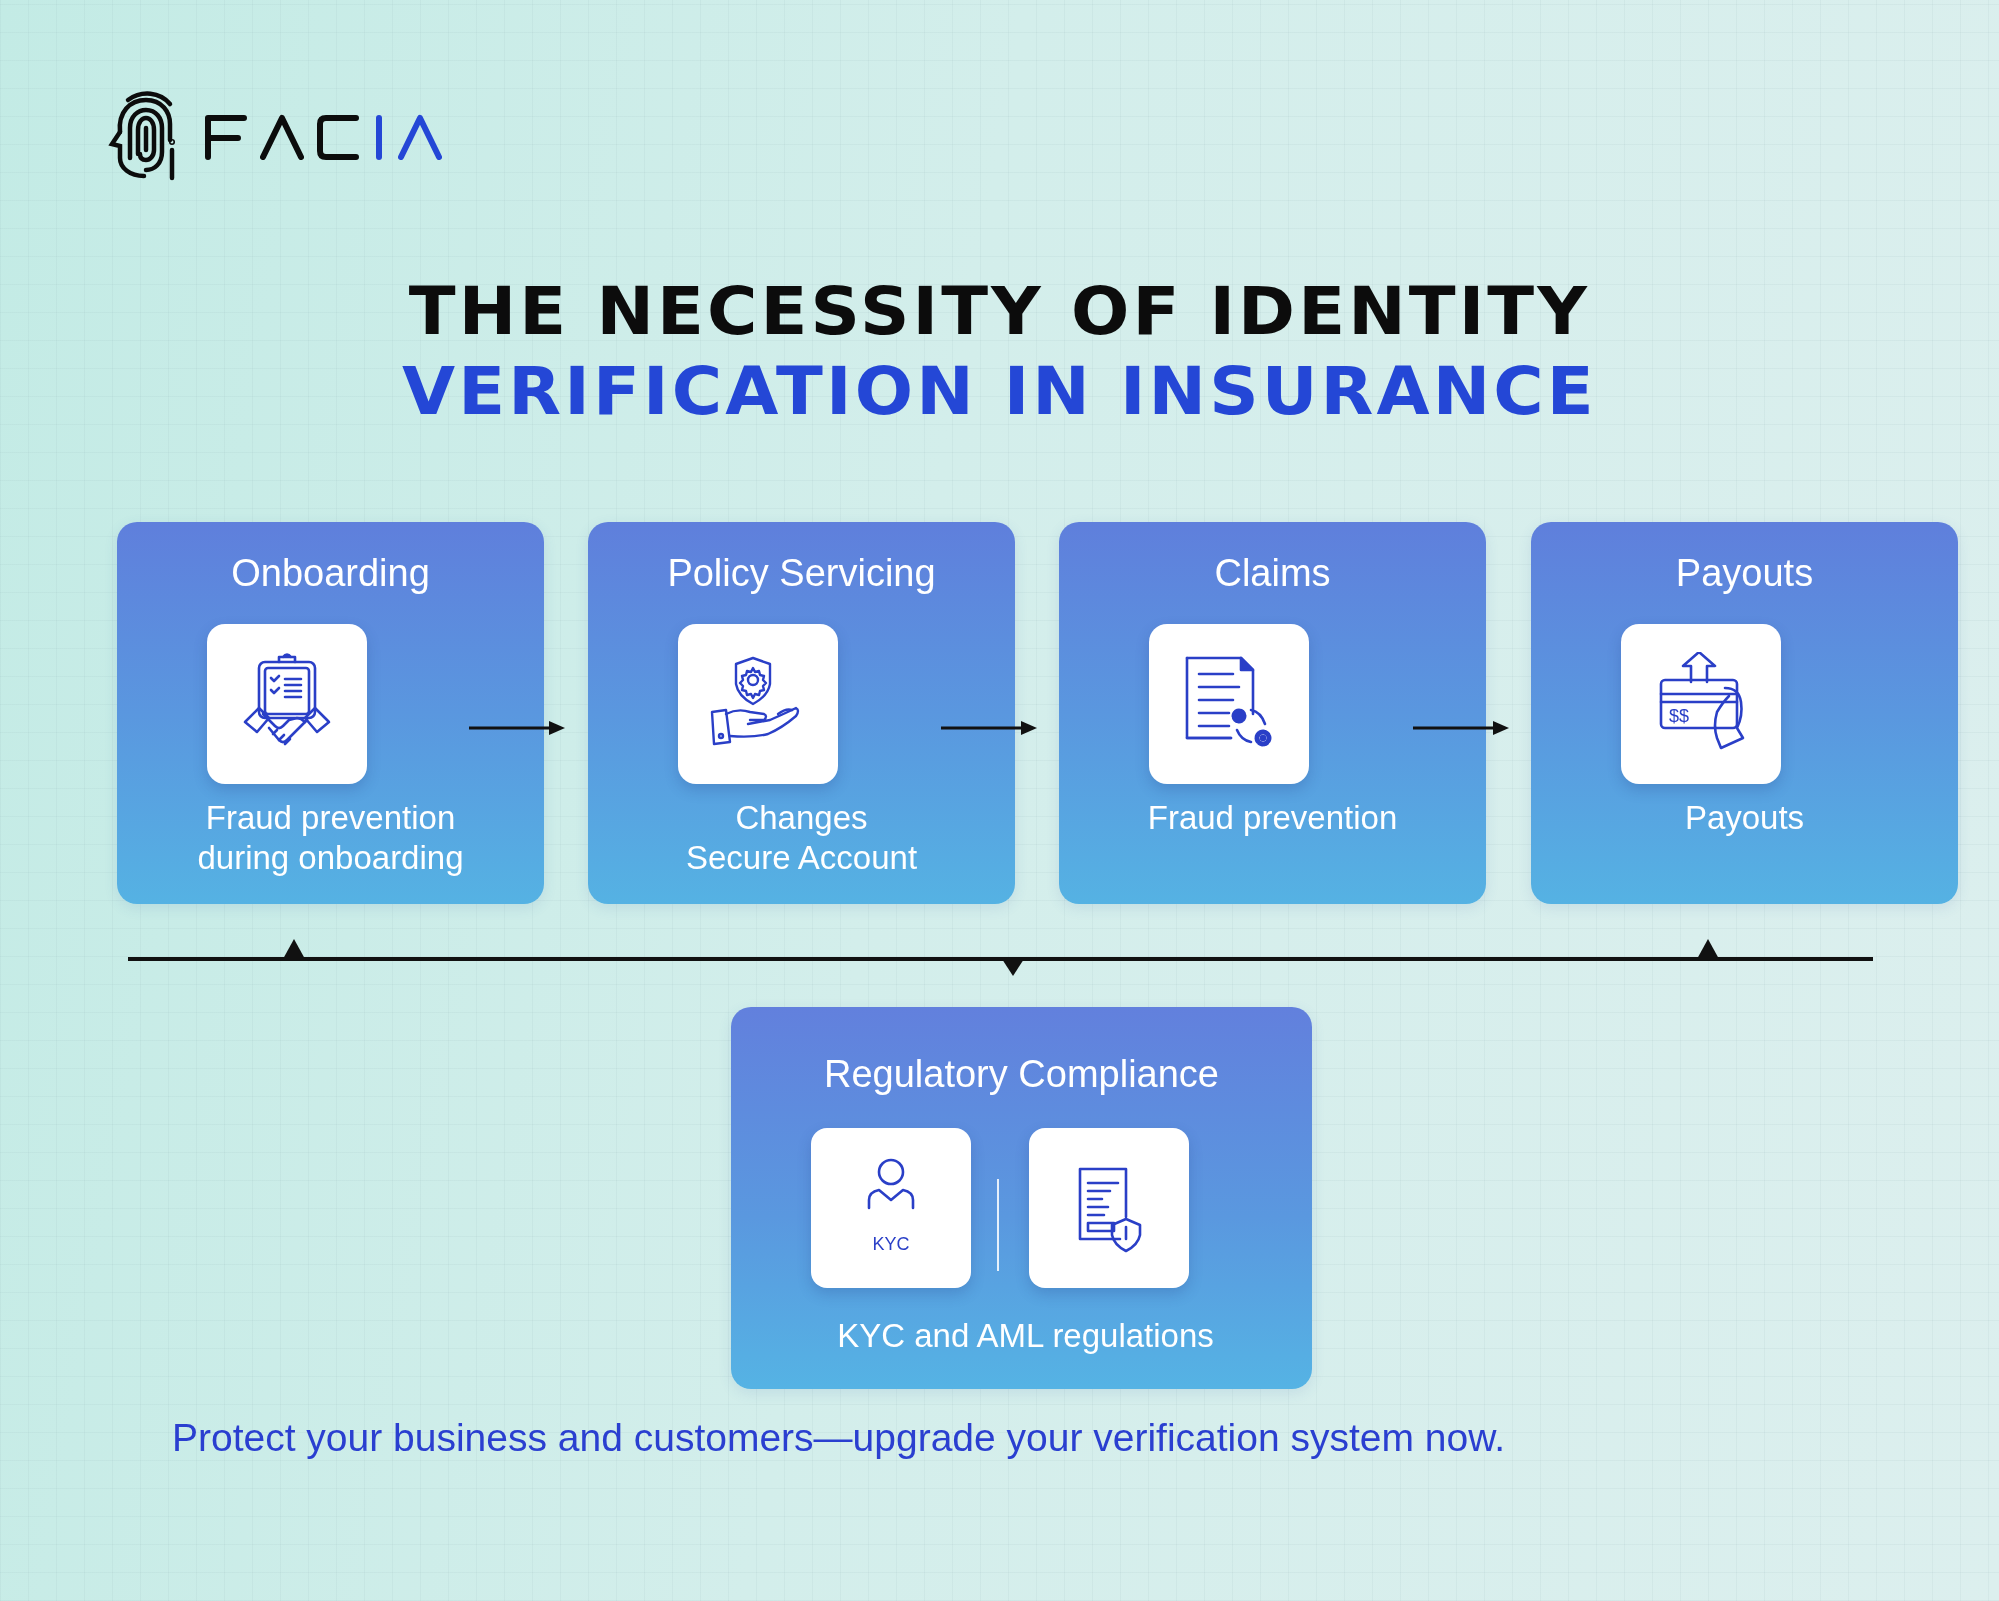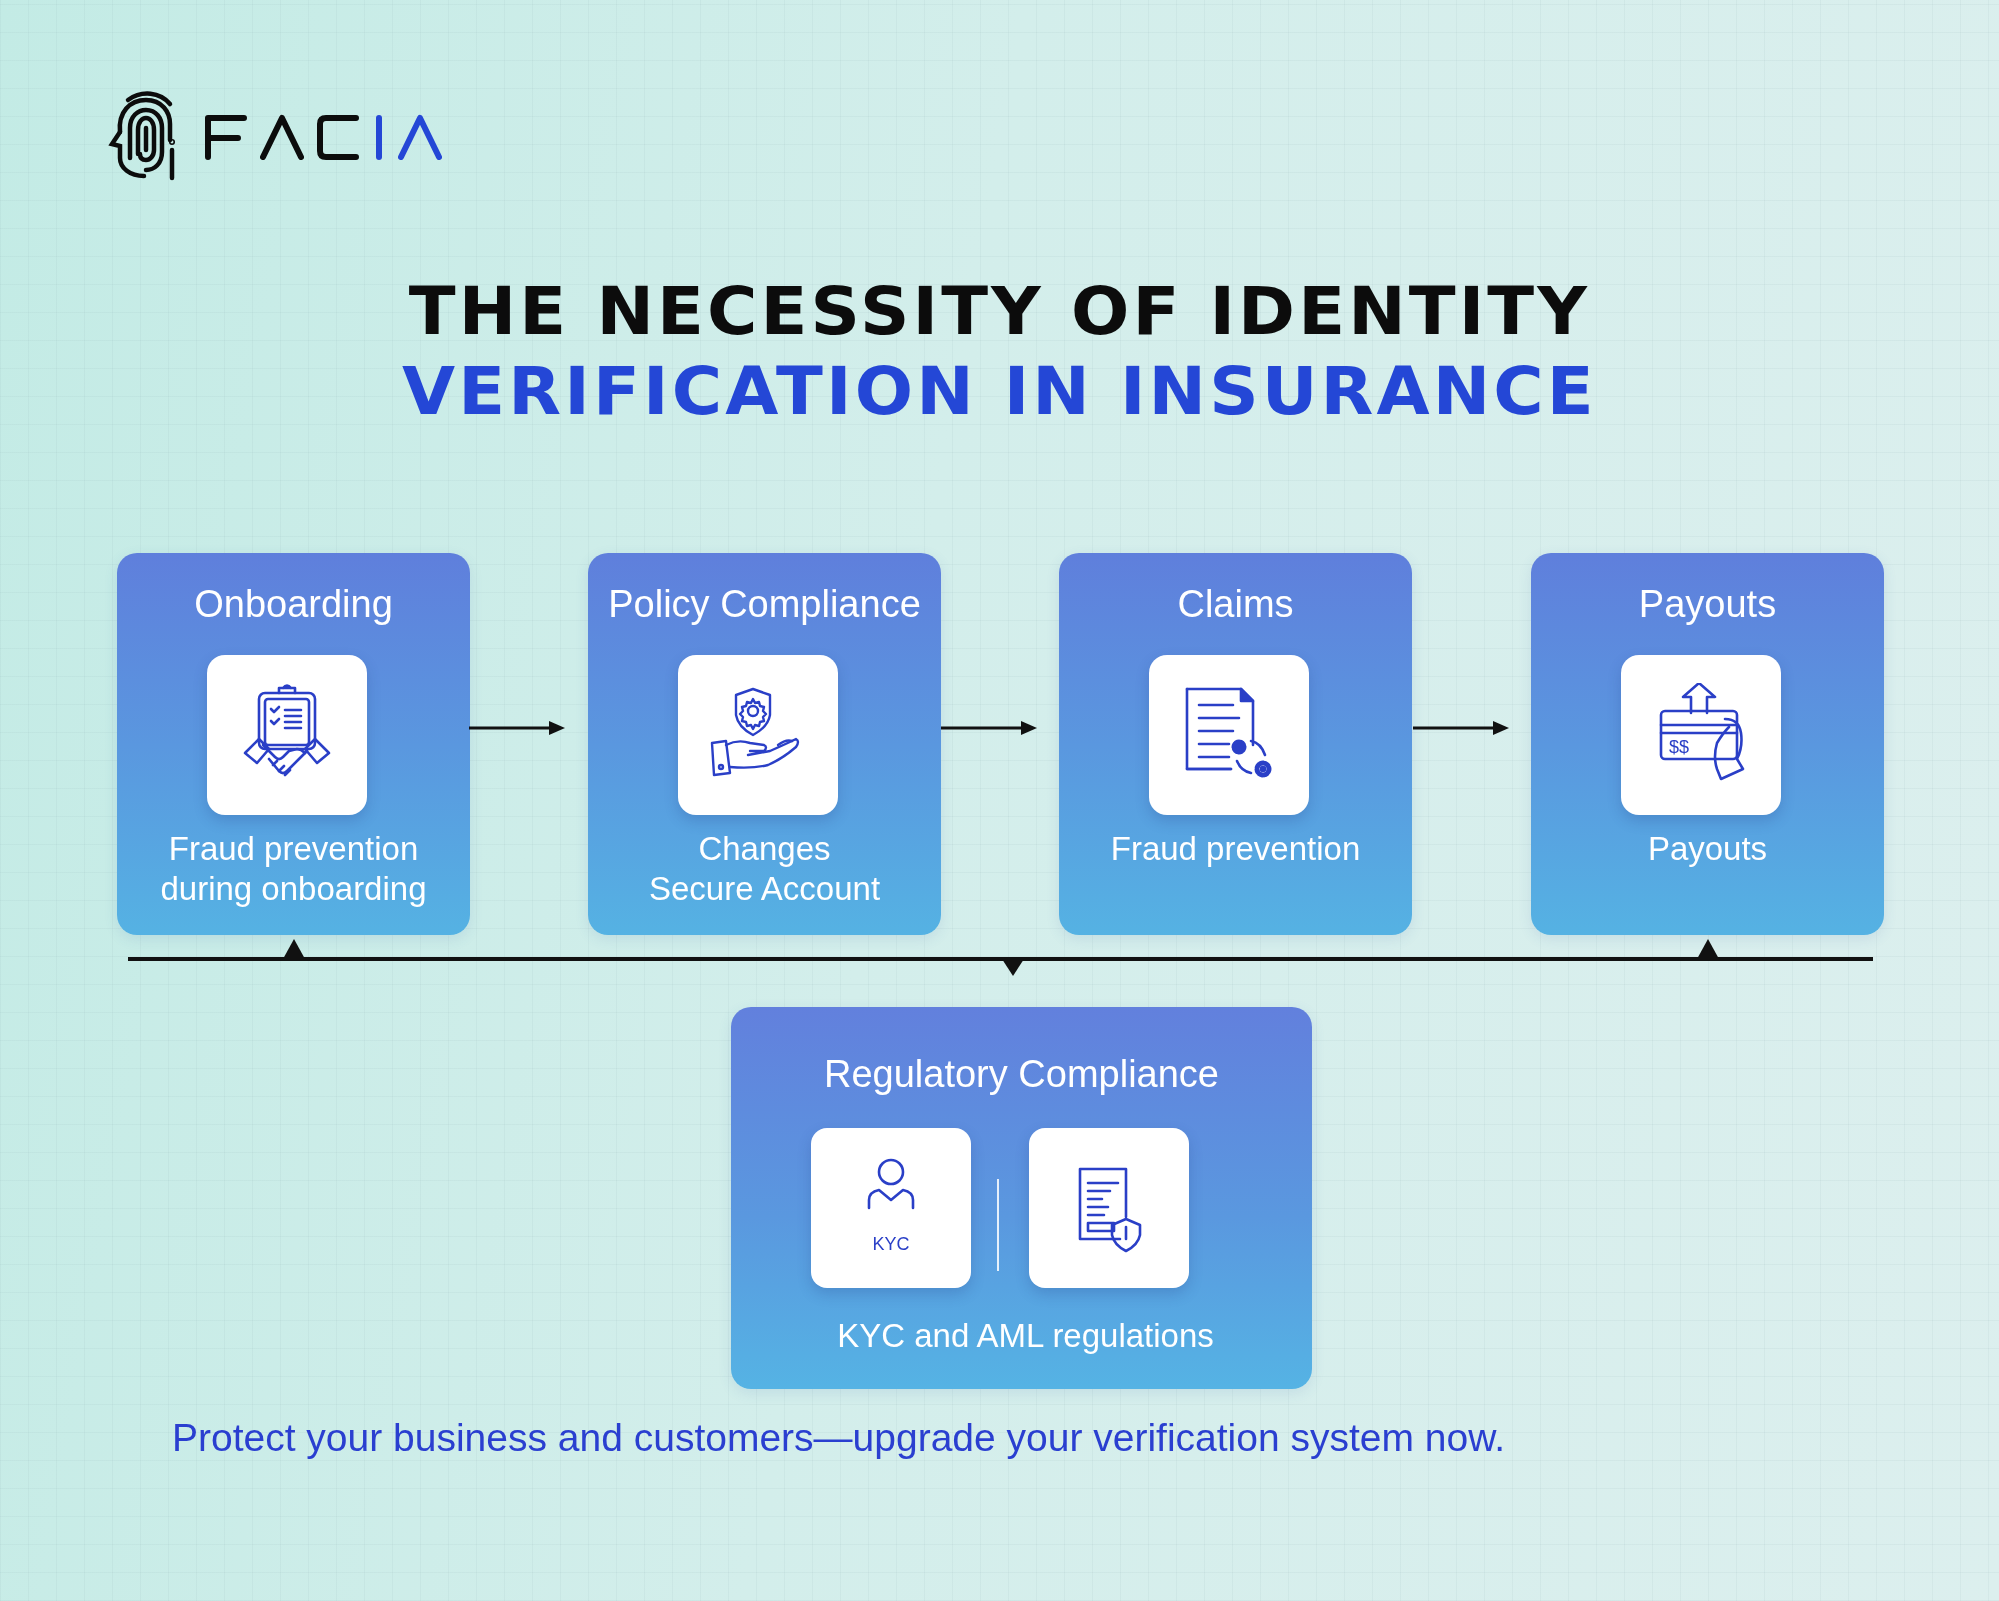--- a/index.html
+++ b/index.html
@@ -21,21 +21,21 @@
   #title { left:0; width:1999px; top:272px; text-align:center; }
   .title-line {
     font-family:"DejaVu Sans", sans-serif; font-weight:bold;
     font-size:66px; letter-spacing:3px; line-height:80px;
     transform:scaleX(1.04); transform-origin:center;
   }
   #title-l1 { color:#0c0c0c; }
   #title-l2 { color:#2447d6; }
   
   .card {
-    position:absolute; top:553px; width:353px; height:382px; border-radius:20px;
+    position:absolute; top:522px; width:427px; height:382px; border-radius:20px;
     background:linear-gradient(180deg, #5f7fdc 0%, #5a97df 50%, #55b2e3 100%);
     box-shadow:0 4px 14px rgba(60,100,170,0.12);
   }
   .card-title {
     position:absolute; left:0; right:0; top:30px; text-align:center;
     color:#fff; font-size:38px; font-family:"Liberation Sans", sans-serif;
   }
   .icon-box {
     position:absolute; left:90px; top:102px; width:160px; height:160px;
     background:#fff; border-radius:18px; box-shadow:0 6px 14px rgba(30,60,130,0.22);
@@ -129,21 +129,21 @@
     <div>during onboarding</div>
   </div>
 </div>
 
 <svg class="arrow" style="left:469px;width:96px" viewBox="0 0 96 16">
   <line x1="0" y1="8" x2="82" y2="8" stroke="#111" stroke-width="3"></line>
   <polygon points="80,1 96,8 80,15" fill="#111"></polygon>
 </svg>
 
 <div class="card" style="left:588px">
-  <div class="card-title">Policy Compliance</div>
+  <div class="card-title">Policy Servicing</div>
   <div class="icon-box">
     <svg width="100" height="100" viewBox="0 0 100 100" fill="none" stroke="#2a3fc7" stroke-width="2.4" stroke-linejoin="round" stroke-linecap="round">
       <path d="M45 4 L62 10 L62 30 Q60 42 45 50 Q30 42 28 30 L28 10 Z"></path>
       <circle cx="45" cy="26" r="5"></circle>
       <path d="M45 14 l2 4 l4 -1 l1 4 l4 1 l-1 4 l3 3 l-3 3 l1 4 l-4 1 l-1 4 l-4 -1 l-2 4 l-2 -4 l-4 1 l-1 -4 l-4 -1 l1 -4 l-3 -3 l3 -3 l-1 -4 l4 -1 l1 -4 l4 1 Z"></path>
       <path d="M4 58 L18 56 L22 88 L6 90 Z"></path>
       <circle cx="13" cy="82" r="2"></circle>
       <path d="M18 60 Q30 54 42 58 L56 60 Q60 62 56 66 L42 66 M40 70 L62 66 Q80 58 88 54 Q92 56 88 62 Q74 74 60 80 Q44 84 22 82"></path>
       <path d="M70 60 Q78 54 84 56"></path>
     </svg>

